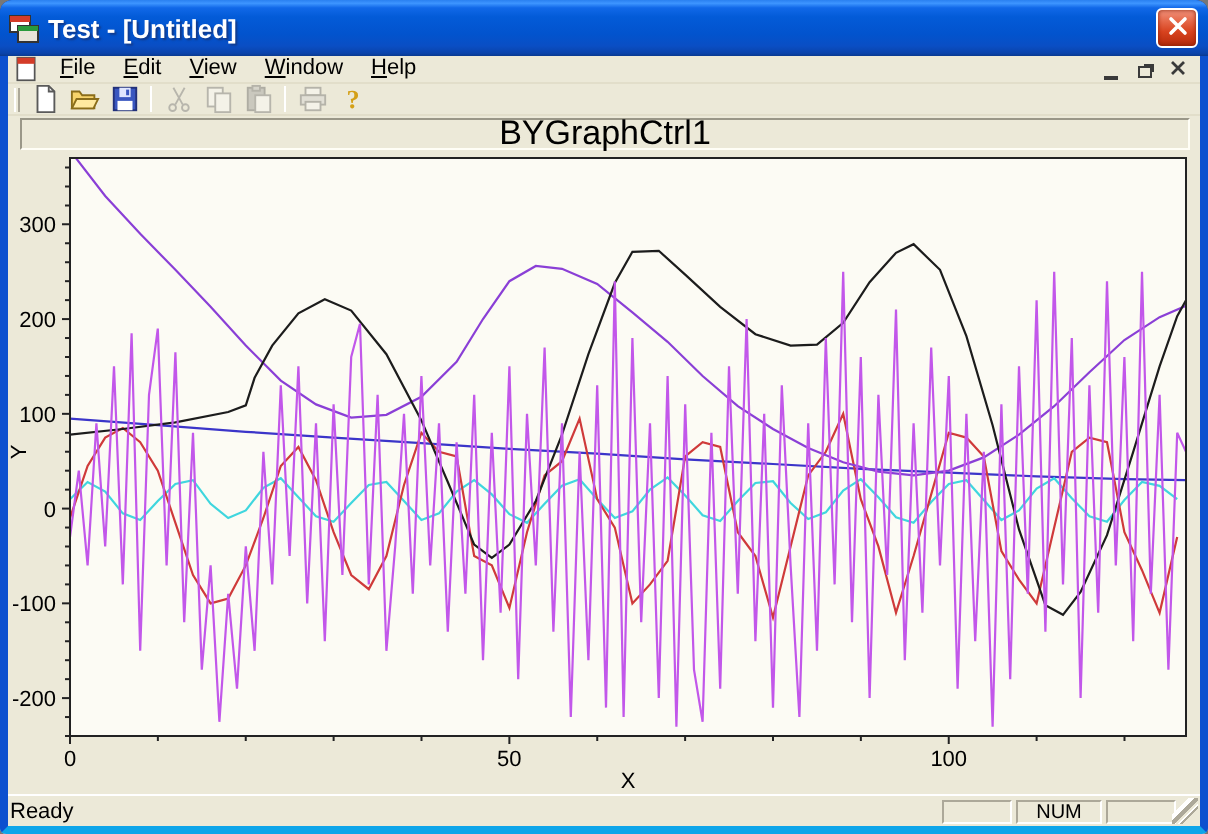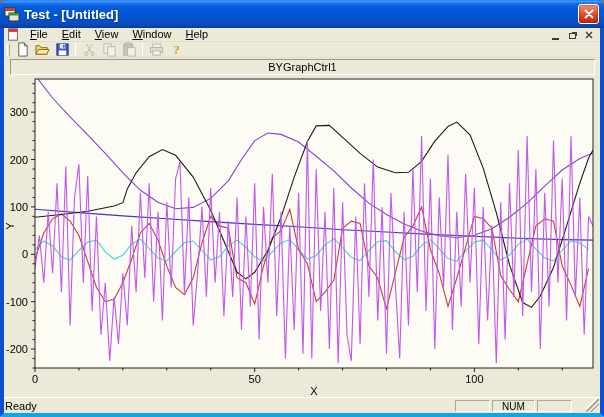--- a/index.html
+++ b/index.html
@@ -57,32 +57,32 @@
   .tb-btn{width:20px;height:15px;display:flex;align-items:center;justify-content:center;background:transparent;border:none;padding:0;}
   .tb-btn .tb-ic{width:15px;height:15px;display:block;}
   .tb-btn .tb-ic svg{width:15px;height:15px;display:block;}
   .tb-btn.disabled{opacity:.42;filter:grayscale(1);}
   .tb-sep{width:1px;height:13px;background:#aca899;border-right:1px solid #fff;margin:0 3px;}
   
   .chart-area{flex:1 1 auto;position:relative;background:#ece9d8;min-height:0;}
   .chart-title{
     position:absolute;top:1px;left:6px;right:5px;height:16px;
     background:#ece9d8;border:1px solid;border-color:#9a9788 #fffef6 #fffef6 #9a9788;
-    text-align:center;font-size:11px;line-height:14px;color:#000;
+    text-align:center;font-size:17px;line-height:14px;color:#000;
   }
   .plot-svg{position:absolute;left:0;top:0;width:596px;height:339px;}
   .x-axis-title{position:absolute;left:31px;width:558px;top:327px;text-align:center;font-size:11px;color:#000;}
   .y-axis-title{position:absolute;left:0px;top:162px;font-size:11px;color:#000;transform:rotate(-90deg);transform-origin:center;width:12px;text-align:center;}
   
   .statusbar{
     height:16px;flex:0 0 16px;display:flex;align-items:center;
     background:#ece9d8;border-top:1px solid #fff;font-size:11px;color:#000;
     padding-left:1px;position:relative;
   }
-  .status-panels{margin-left:auto;display:flex;gap:2px;margin-right:28px;}
+  .status-panels{margin-left:auto;display:flex;gap:2px;margin-right:12px;}
   .status-panel{
     height:12px;border:1px solid;border-color:#aca899 #fff #fff #aca899;
     font-size:10px;line-height:10px;text-align:center;color:#000;padding-top:1px;
   }
   .sp-0{width:35px;} .sp-1{width:43px;} .sp-2{width:35px;}
   .resize-grip{
     position:absolute;right:1px;bottom:1px;width:13px;height:13px;
     background:
       linear-gradient(135deg,transparent 0 6px,#fff 6px 8px,#aca899 8px 10px,transparent 10px 11px,#fff 11px 12px,#aca899 12px 13px,transparent 0) ;
   }

